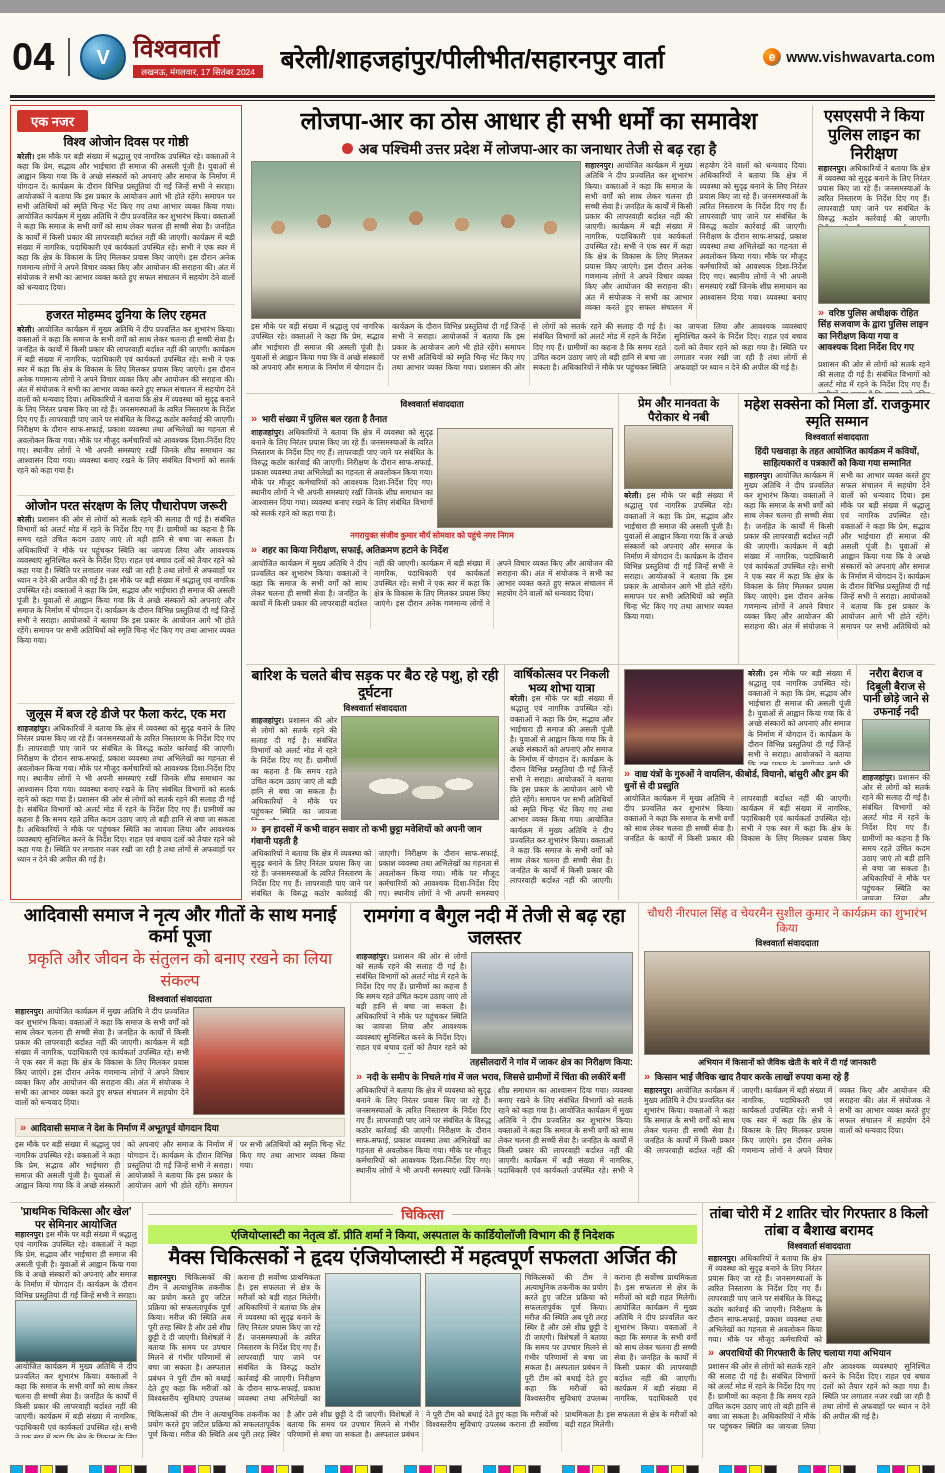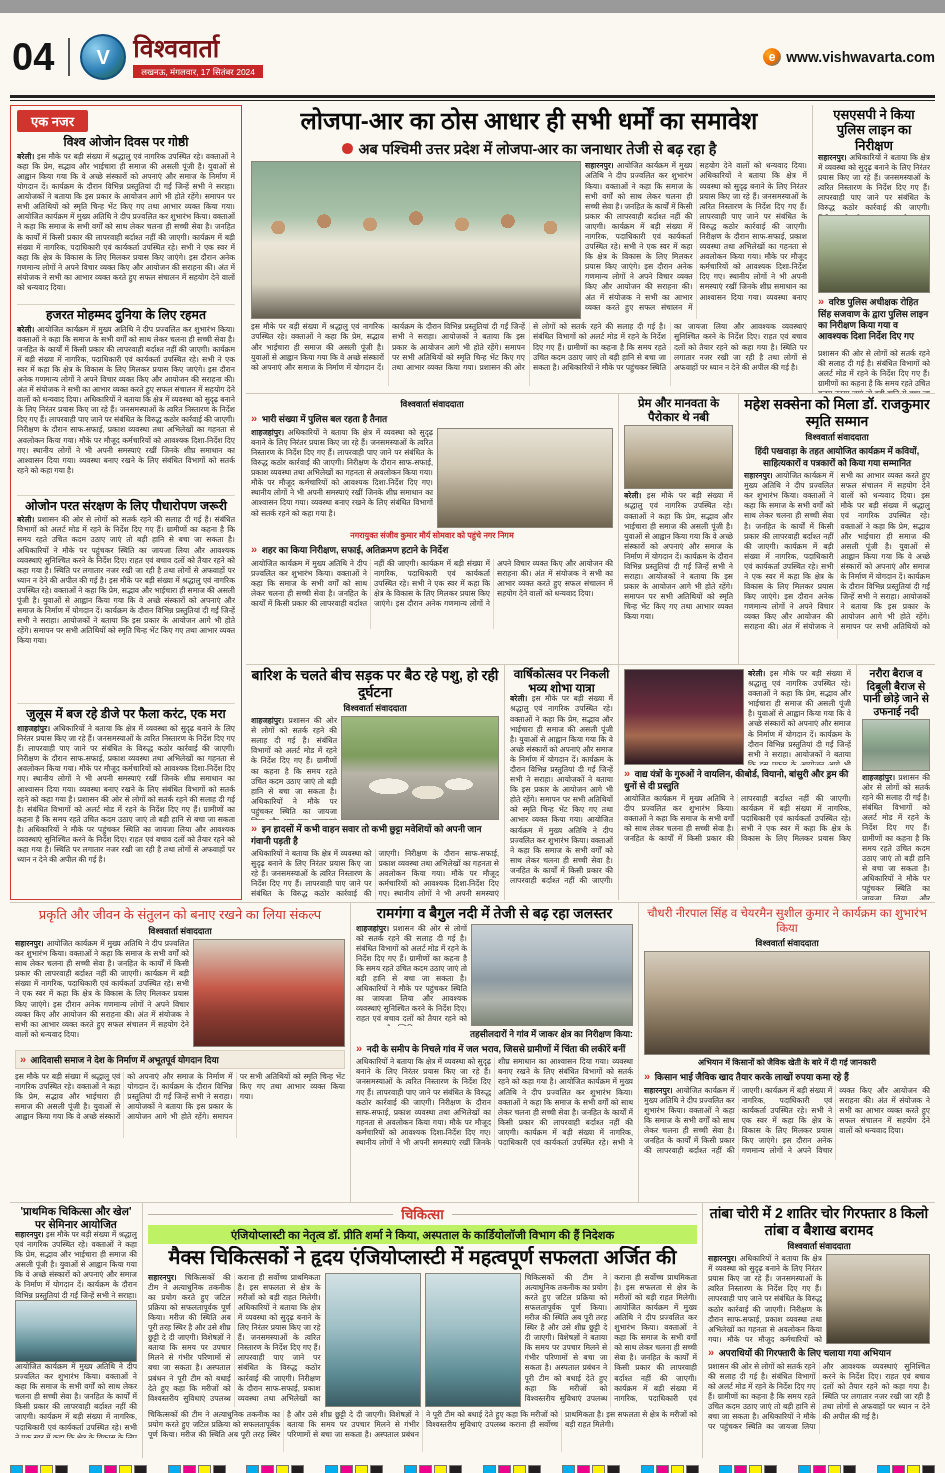--- a/index.html
+++ b/index.html
@@ -88,23 +88,23 @@
   
   .lead { flex:0 0 566px; }
   .lead-head { font-size:24px; }
   .subhead-row { display:flex; align-items:center; justify-content:center; gap:6px; margin:3px 0; }
   .dot { width:11px; height:11px; border-radius:50%; background:#d0342c; flex:0 0 auto; }
   .lead-sub { font-size:14.5px; font-weight:bold; }
   .lead-bottom { column-count:4; column-gap:8px; column-rule:1px solid #ddd6c8; height:64px; margin-top:3px; }
   .ssp { flex:1; }
 
   
-  .h16 { font-size:15.5px; } .h14 { font-size:14px; } .h13 { font-size:13px; }
+  .h16 { font-size:15.5px; } .h14 { font-size:14px; } .h13 { font-size:16px; }
   .h12 { font-size:11.6px; } .h11 { font-size:10.6px; }
-  .h18 { font-size:18px; } .h17 { font-size:14px; } .h20 { font-size:20px; }
+  .h18 { font-size:18px; } .h17 { font-size:19px; } .h20 { font-size:20px; }
   .cols2 { column-count:2; column-gap:7px; column-rule:1px solid #ddd6c8; }
   .cols3 { column-count:3; column-gap:7px; column-rule:1px solid #ddd6c8; }
   .cols4 { column-count:4; column-gap:7px; column-rule:1px solid #ddd6c8; }
   .leadin { font-size:8.8px; font-weight:bold; text-align:center; margin:2px 0; }
   .pullquote { background:#f1ecdf; border:1px solid #d8d0bd; padding:2px 4px; font-size:8.8px;
                font-weight:bold; margin:3px 0; overflow:hidden; }
   .kicker { display:flex; align-items:center; gap:8px; margin-bottom:2px; }
   .kicker::before, .kicker::after { content:""; flex:1; border-top:1px solid #b8b0a0; }
   .kicker span { color:#d0342c; font-weight:bold; font-size:13.5px; }
   .strip { background:#bef264; font-size:11.3px; font-weight:bold; text-align:center; padding:2px 4px;
@@ -122,20 +122,21 @@
 
   <header class="masthead">
     <div class="pagenum">04</div>
     <div class="brand">
       <div class="logo">V</div>
       <div>
         <div class="brand-name">विश्ववार्ता</div>
         <div class="brand-date">लखनऊ,  मंगलवार, 17 सितंबर 2024</div>
       </div>
     </div>
+    <h1 class="section-title">बरेली/शाहजहांपुर/पीलीभीत/सहारनपुर वार्ता</h1>
     <div class="site">
       <span class="site-icon">e</span>
       <span class="site-url">www.vishwavarta.com</span>
     </div>
   </header>
   <div class="hr-double"></div>
 
   <div class="mainwrap">
 
     <aside class="ek">
@@ -316,20 +317,21 @@
             <b>शाहजहांपुर।</b>
             <span>प्रशासन की ओर से लोगों को सतर्क रहने की सलाह दी गई है। संबंधित विभागों को अलर्ट मोड में रहने के निर्देश दिए गए हैं। ग्रामीणों का कहना है कि समय रहते उचित कदम उठाए जाएं तो बड़ी हानि से बचा जा सकता है। अधिकारियों ने मौके पर पहुंचकर स्थिति का जायजा लिया और आवश्यक व्यवस्थाएं सुनिश्चित करने के निर्देश दिए। राहत एवं बचाव दलों को तैयार रहने को कहा गया है। स्थिति पर लगातार नजर रखी जा रही है तथा लोगों से अफवाहों पर ध्यान न देने की अपील की गई है।</span>
           </p>
         </article>
       </div>
     </div>
   </div>
 
   <div class="row rowD">
     <article class="art" style="flex:0 0 340px">
+      <h2 class="head h18">आदिवासी समाज ने नृत्य और गीतों के साथ मनाई कर्मा पूजा</h2>
       <div class="head h13 red" style="text-align:center">प्रकृति और जीवन के संतुलन को बनाए रखने का लिया संकल्प</div>
       <div class="byline">विश्ववार्ता संवाददाता</div>
       <div class="split">
         <p class="bodytext" style="flex:1;height:108px">
           <b>सहारनपुर।</b>
           <span>आयोजित कार्यक्रम में मुख्य अतिथि ने दीप प्रज्वलित कर शुभारंभ किया। वक्ताओं ने कहा कि समाज के सभी वर्गों को साथ लेकर चलना ही सच्ची सेवा है। जनहित के कार्यों में किसी प्रकार की लापरवाही बर्दाश्त नहीं की जाएगी। कार्यक्रम में बड़ी संख्या में नागरिक, पदाधिकारी एवं कार्यकर्ता उपस्थित रहे। सभी ने एक स्वर में कहा कि क्षेत्र के विकास के लिए मिलकर प्रयास किए जाएंगे। इस दौरान अनेक गणमान्य लोगों ने अपने विचार व्यक्त किए और आयोजन की सराहना की। अंत में संयोजक ने सभी का आभार व्यक्त करते हुए सफल संचालन में सहयोग देने वालों को धन्यवाद दिया।</span>
         </p>
         <figure class="ph ph-dance" style="width:152px;height:108px"></figure>
       </div>
       <div class="pullquote">

